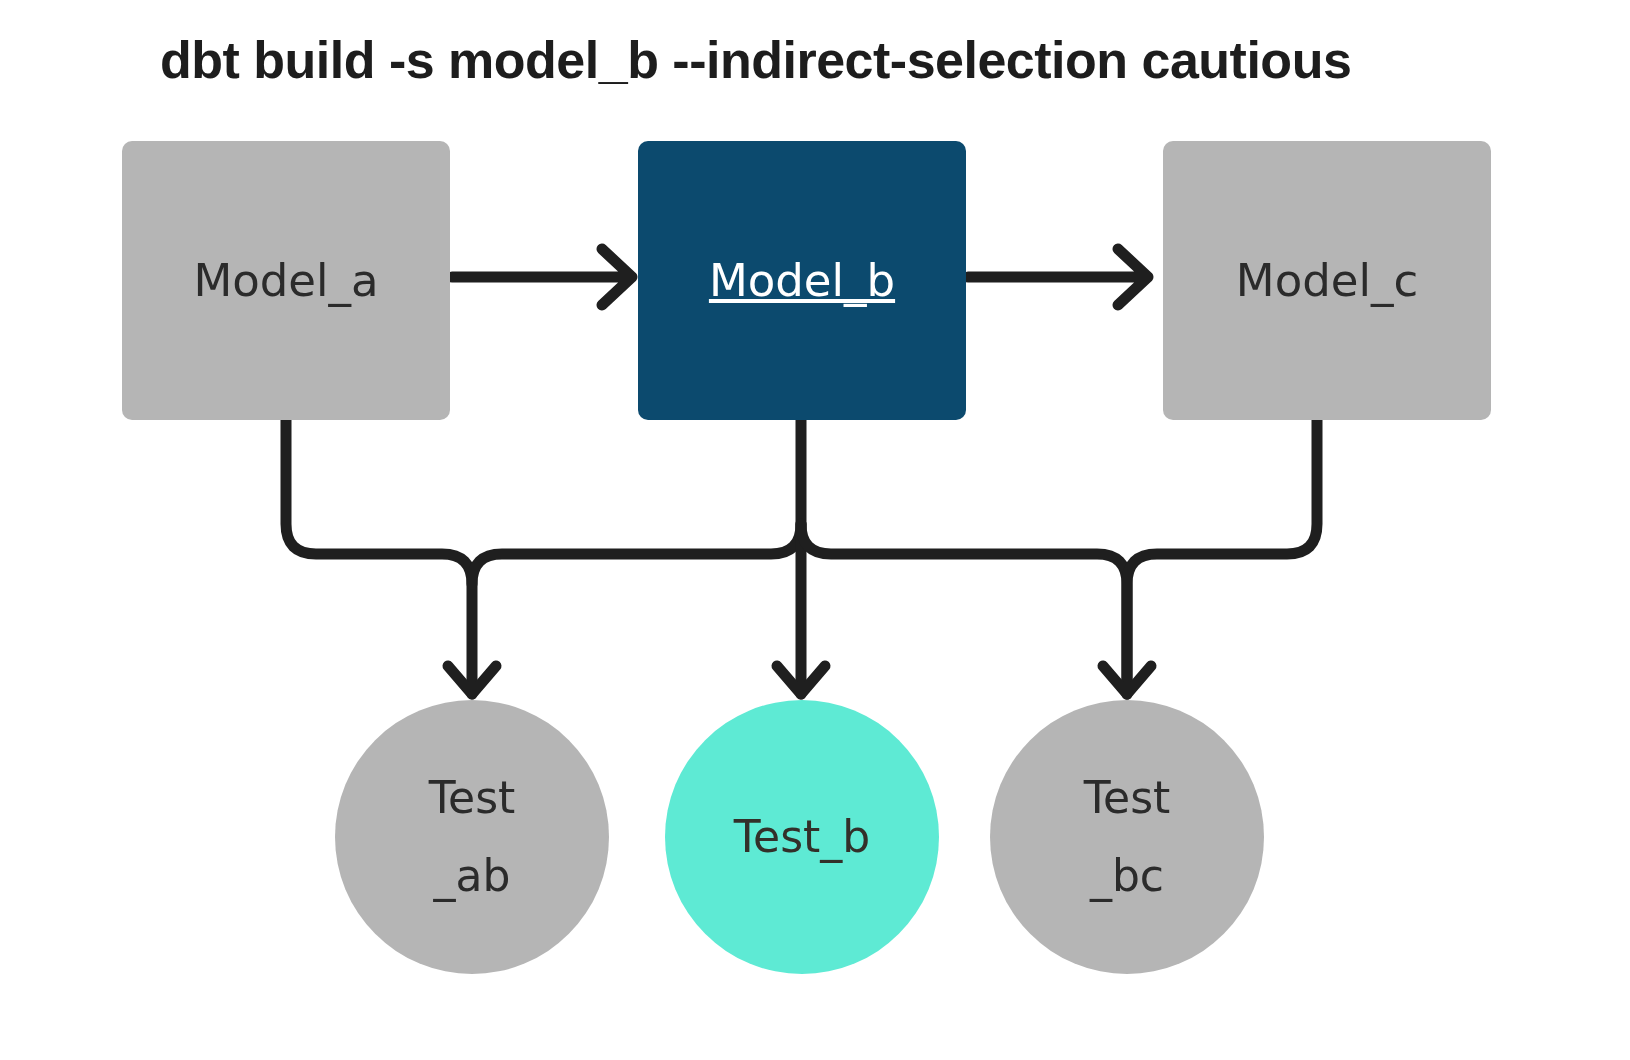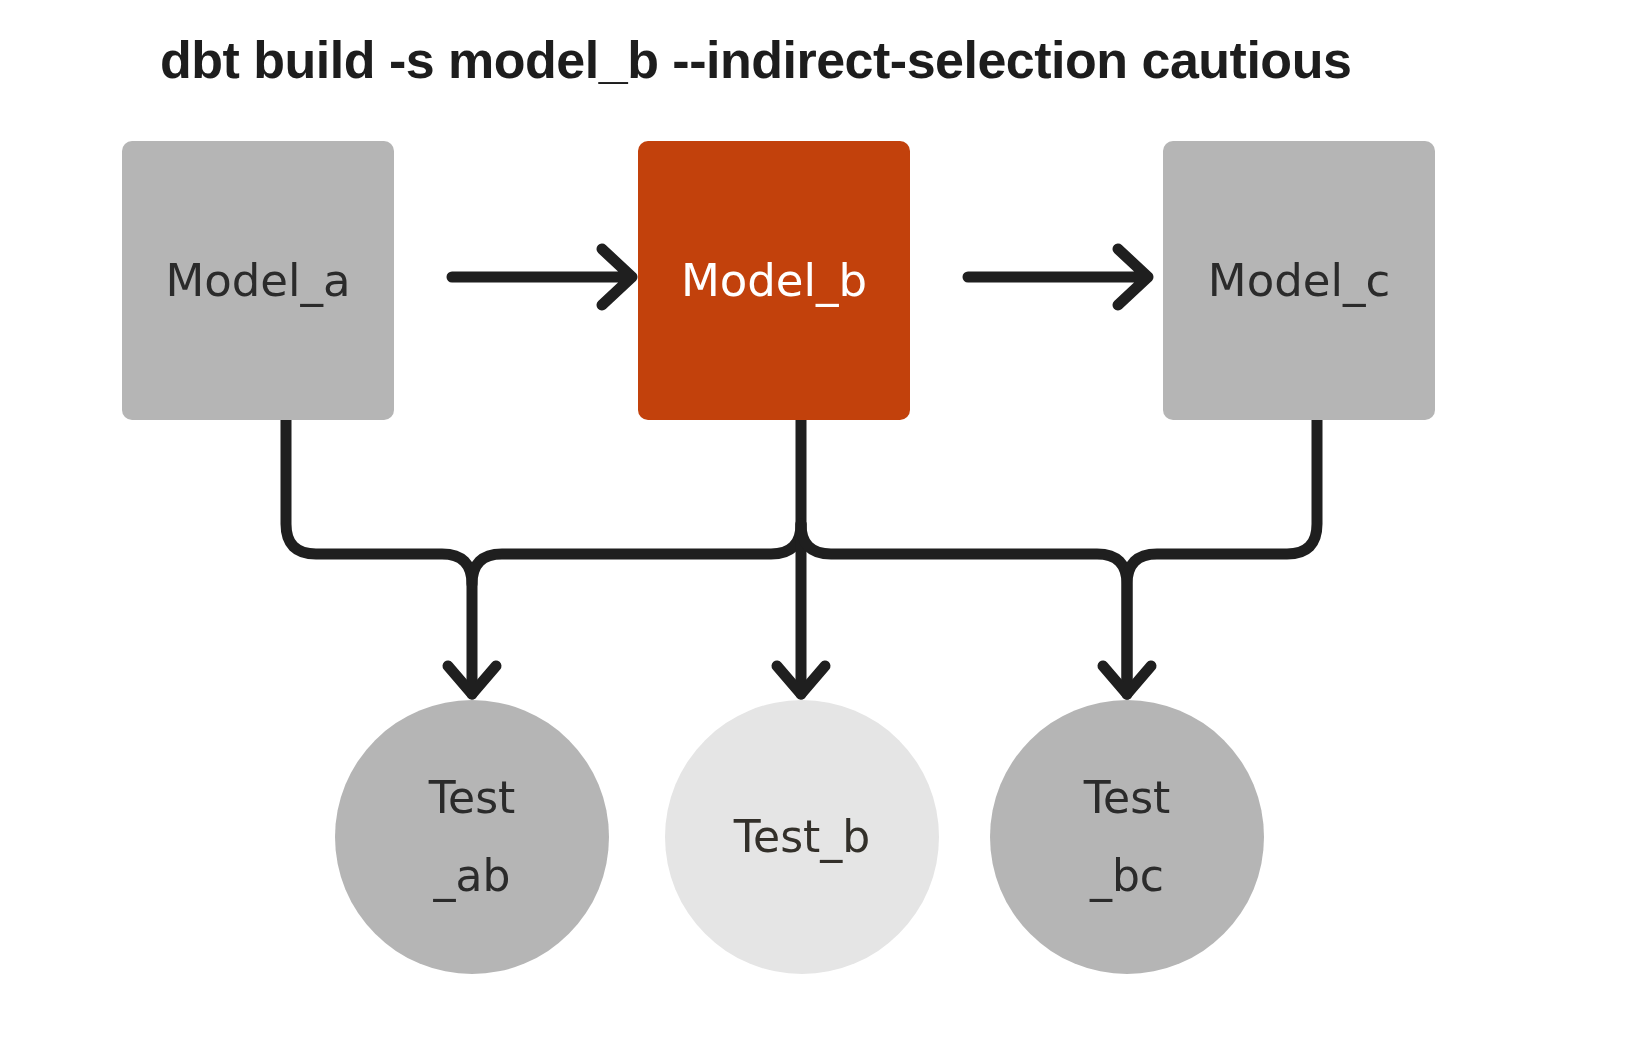--- a/index.html
+++ b/index.html
@@ -38,21 +38,21 @@
     display: flex;
     flex-direction: column;
     align-items: center;
     justify-content: center;
     font-family: "DejaVu Sans", sans-serif;
     font-weight: 400;
     text-align: center;
   }
   .box {
     top: 141px;
-    width: 272px;
+    width: 328px;
     height: 279px;
     border-radius: 10px;
     font-size: 45px;
   }
   .circle {
     top: 700px;
     width: 274px;
     height: 274px;
     border-radius: 50%;
     font-size: 44px;
@@ -85,34 +85,34 @@
       <path d="M448 666 L472 694 L496 666"></path>
       <path d="M777 666 L801 694 L825 666"></path>
       <path d="M1103 666 L1127 694 L1151 666"></path>
     </g>
   </svg>
 
   <div class="node box box-a" style="background-color: rgb(181, 181, 181); color: rgb(43, 43, 43);">
     <span class="label">Model_a</span>
   </div>
 
-  <div class="node box box-b" style="background-color: #c2410c; color: rgb(255, 255, 255);">
+  <div class="node box box-b" style="background-color: #0c4a6e; color: rgb(255, 255, 255); text-decoration: underline;">
     <span class="label">Model_b</span>
   </div>
 
   <div class="node box box-c" style="background-color: rgb(181, 181, 181); color: rgb(43, 43, 43); margin-left: 10px;">
     <span class="label">Model_c</span>
   </div>
 
   <div class="node circle circle-ab" style="background-color: rgb(181, 181, 181); color: rgb(43, 43, 43);">
     <span class="label">Test</span>
     <span class="label">_ab</span>
   </div>
 
-  <div class="node circle circle-b" style="background-color: #e5e5e5; color: rgb(51, 48, 42);">
+  <div class="node circle circle-b" style="background-color: #5eead4; color: rgb(51, 48, 42);">
     <span class="label">Test_b</span>
   </div>
 
   <div class="node circle circle-bc" style="background-color: rgb(181, 181, 181); color: rgb(43, 43, 43);">
     <span class="label">Test</span>
     <span class="label">_bc</span>
   </div>
 
 </div>
 

